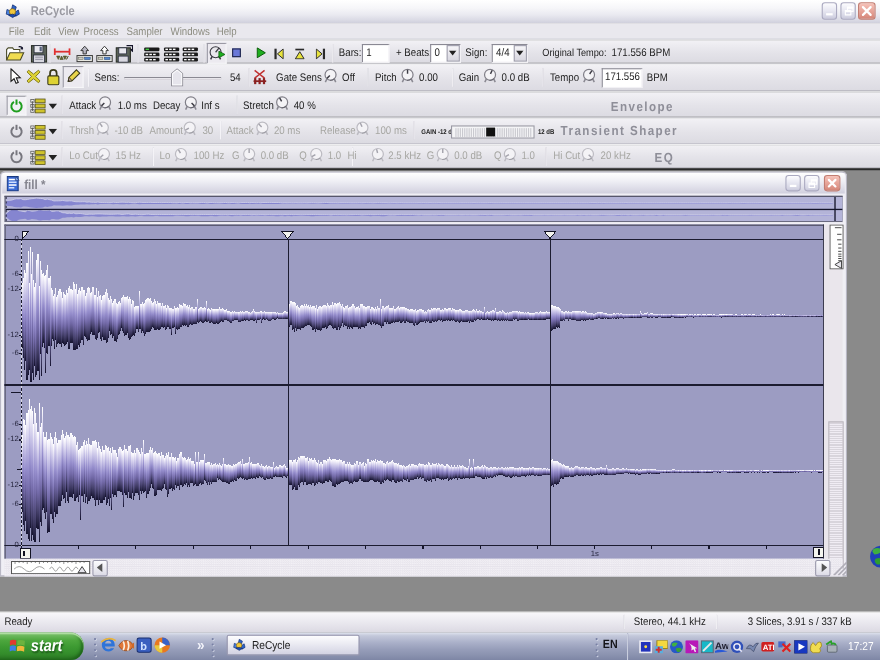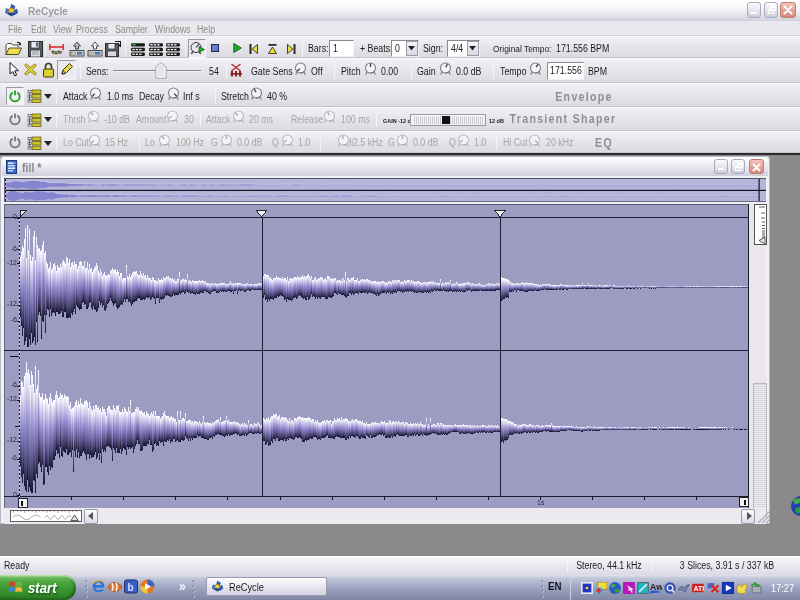--- a/index.html
+++ b/index.html
@@ -432,21 +432,21 @@
 <div style="position:absolute;left:272px;top:136.5px;font-size:10px;color:#a6a6a2;font-weight:normal;white-space:nowrap;transform:scaleX(0.88);transform-origin:0 0;">Q</div>
 <svg style="position:absolute;left:281px;top:133.5px" width="13" height="14" viewBox="0 0 13 14">
       <line x1="3.75" y1="8.5" x2="1.75" y2="12.6" stroke="#bcbbc2" stroke-width="1.4"></line>
       <line x1="9.25" y1="8.5" x2="11.25" y2="12.6" stroke="#bcbbc2" stroke-width="1.4"></line>
       <circle cx="6.5" cy="6" r="5" fill="#f4f3f6" stroke="#bcbbc2" stroke-width="1.1"></circle>
       <path d="M 10 9.5 A 5 5 0 0 1 6 11" fill="none" stroke="#5f5e68" stroke-width="1" opacity="0.35"></path>
       <line x1="5.70326" y1="6.46" x2="2.51628" y2="8.3" stroke="#a4a3ac" stroke-width="1.3"></line>
     </svg>
 <div style="position:absolute;left:298px;top:136.5px;font-size:10px;color:#a6a6a2;font-weight:normal;white-space:nowrap;transform:scaleX(0.88);transform-origin:0 0;">1.0</div>
 <div style="position:absolute;left:320px;top:134px;width:1px;height:17px;background:#b8b7c0;border-right:1px solid #f4f3f7"></div>
-<div style="position:absolute;left:345px;top:136.5px;font-size:10px;color:#a6a6a2;font-weight:normal;white-space:nowrap;transform:scaleX(0.88);transform-origin:0 0;">Hi</div>
+<div style="position:absolute;left:316px;top:136.5px;font-size:10px;color:#a6a6a2;font-weight:normal;white-space:nowrap;transform:scaleX(0.88);transform-origin:0 0;">Hi</div>
 <svg style="position:absolute;left:336.5px;top:133.5px" width="13" height="14" viewBox="0 0 13 14">
       <line x1="3.75" y1="8.5" x2="1.75" y2="12.6" stroke="#bcbbc2" stroke-width="1.4"></line>
       <line x1="9.25" y1="8.5" x2="11.25" y2="12.6" stroke="#bcbbc2" stroke-width="1.4"></line>
       <circle cx="6.5" cy="6" r="5" fill="#f4f3f6" stroke="#bcbbc2" stroke-width="1.1"></circle>
       <path d="M 10 9.5 A 5 5 0 0 1 6 11" fill="none" stroke="#5f5e68" stroke-width="1" opacity="0.35"></path>
       <line x1="6.26189" y1="5.11135" x2="5.30943" y2="1.55674" stroke="#a4a3ac" stroke-width="1.3"></line>
     </svg>
 <div style="position:absolute;left:353px;top:136.5px;font-size:10px;color:#a6a6a2;font-weight:normal;white-space:nowrap;transform:scaleX(0.88);transform-origin:0 0;">2.5 kHz</div>
 <div style="position:absolute;left:388px;top:136.5px;font-size:10px;color:#a6a6a2;font-weight:normal;white-space:nowrap;transform:scaleX(0.88);transform-origin:0 0;">G</div>
 <svg style="position:absolute;left:396px;top:133.5px" width="13" height="14" viewBox="0 0 13 14">

